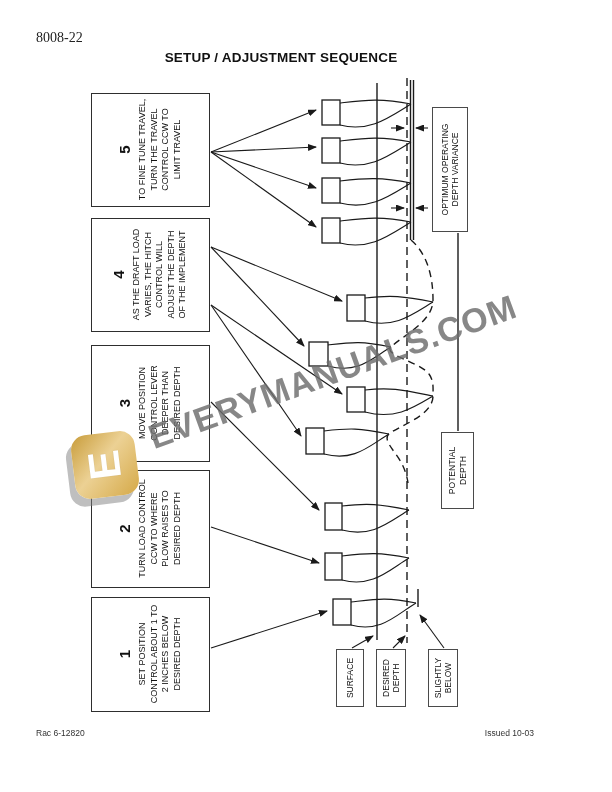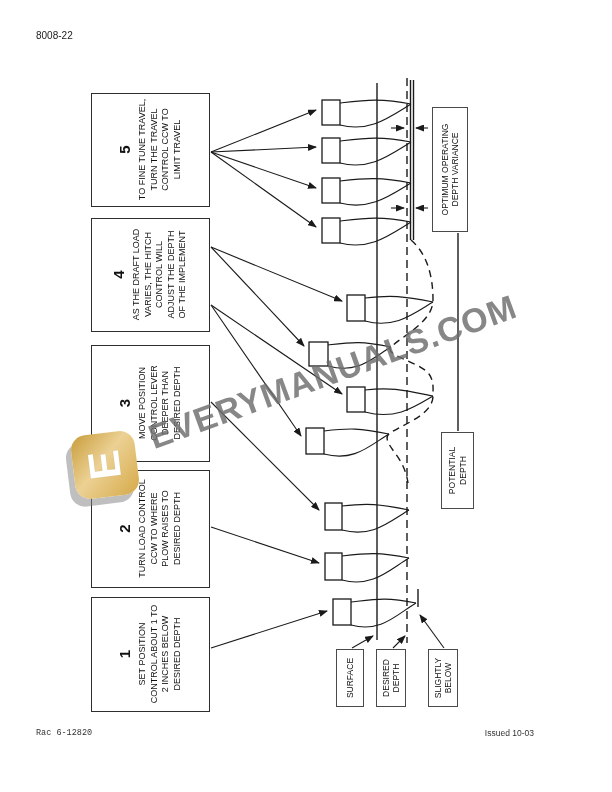--- a/index.html
+++ b/index.html
@@ -1,21 +1,21 @@
 <!DOCTYPE html>
 <html><head>
 <meta charset="utf-8">
 <style>
   html,body{margin:0;padding:0;background:#e8e8e8;}
   .page{position:relative;width:612px;height:792px;background:#ffffff;margin:0 auto;
         font-family:"Liberation Sans",sans-serif;color:#1a1a1a;overflow:hidden;}
-  .hdr-code{position:absolute;left:36px;top:30px;font-size:10px;color:#222;}
+  .hdr-code{position:absolute;left:36px;top:30px;font-size:14px;color:#222;font-family:Liberation Serif, serif;}
   .page-title{position:absolute;left:0;top:50px;width:562px;text-align:center;
         font-size:13.5px;font-weight:bold;letter-spacing:.2px;color:#111;}
-  .ftr-left{position:absolute;left:36px;top:728px;font-size:8.5px;color:#333;font-family:Liberation Mono, monospace;}
+  .ftr-left{position:absolute;left:36px;top:728px;font-size:8.5px;color:#333;}
   .ftr-right{position:absolute;right:78px;top:728px;font-size:8.5px;color:#333;}
   svg.diagram{position:absolute;left:0;top:0;}
 
   
   .vbox{position:absolute;background:#fff;border:1.5px solid #2e2e2e;box-sizing:border-box;}
   .vbox-thin{position:absolute;background:#fff;border:1px solid #4a4a4a;box-sizing:border-box;}
   .rot{position:absolute;left:1px;top:1px;transform-origin:0 0;
        transform:rotate(-90deg) translateX(-100%);
        display:flex;flex-direction:column;align-items:center;justify-content:center;
        text-align:center;}
@@ -48,20 +48,21 @@
        transform:rotate(-20deg);transform-origin:center;
        font-size:34px;font-weight:bold;letter-spacing:1px;text-align:center;
        color:rgba(108,108,108,.82);z-index:29;}
 </style>
 </head>
 <body>
 
 <div class="page">
 
   <div class="hdr-code">8008-22</div>
+  <div class="page-title">SETUP / ADJUSTMENT SEQUENCE</div>
 
   <svg class="diagram" width="612" height="792" viewBox="0 0 612 792">
       <defs>
         <marker id="ah" markerWidth="9" markerHeight="7" refX="8" refY="3.5" orient="auto" markerUnits="userSpaceOnUse">
           <path d="M0 0 L9 3.5 L0 7 Z" fill="#1a1a1a"></path>
         </marker>
       </defs>
       <path d="M377 83 V640" stroke="#1a1a1a" stroke-width="1.4" fill="none"></path>
       <path d="M407 78 V643" stroke="#1a1a1a" stroke-width="1.4" fill="none" stroke-dasharray="8 5"></path>
       <path d="M410.5 80 V240" stroke="#1a1a1a" stroke-width="1.4" fill="none"></path>

